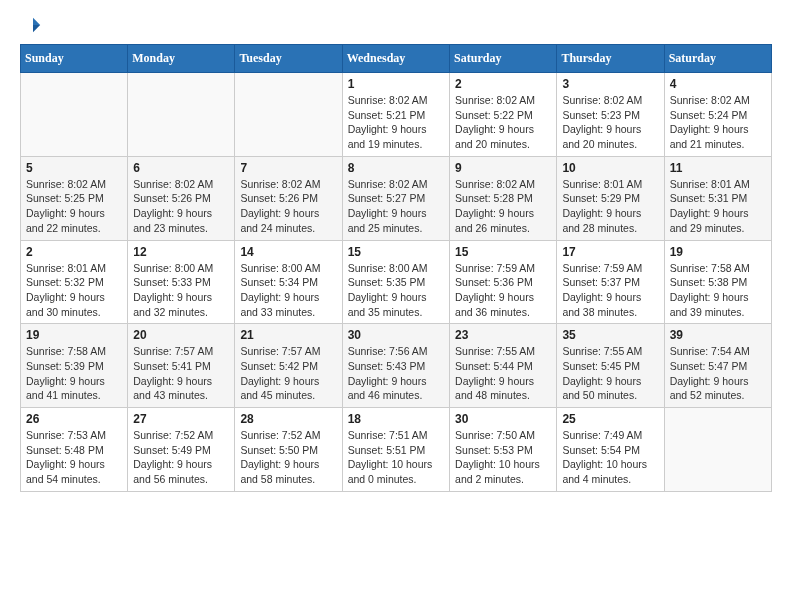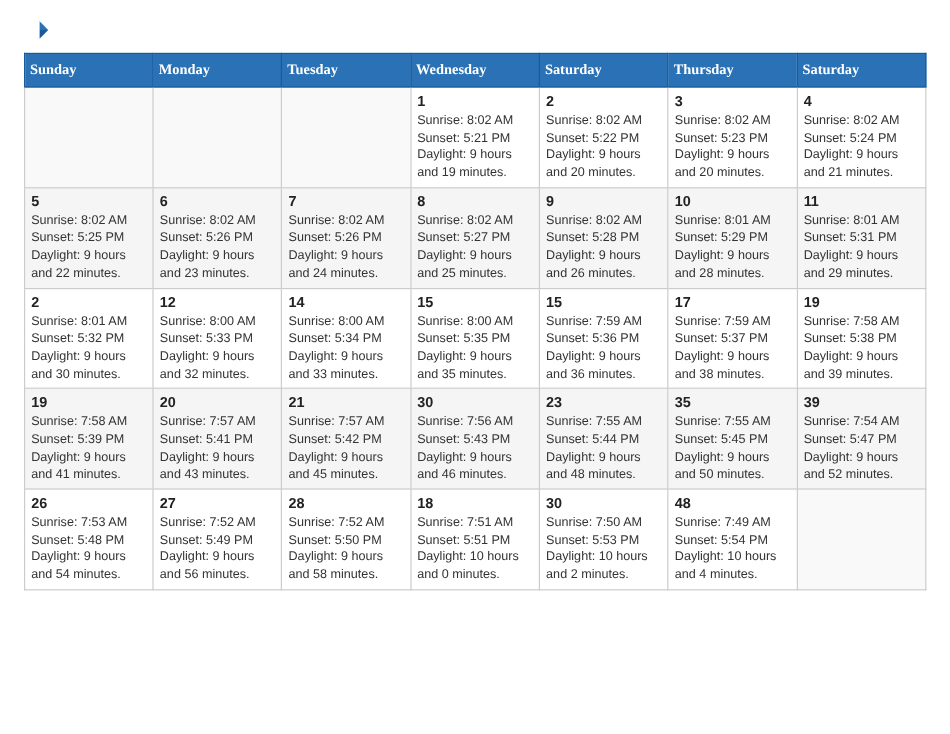--- a/index.html
+++ b/index.html
@@ -264,20 +264,20 @@
           </td>
           <td>
             <span class="day-number">18</span>
             <div class="day-info">Sunrise: 7:51 AM<br>Sunset: 5:51 PM<br>Daylight: 10 hours and 0 minutes.</div>
           </td>
           <td>
             <span class="day-number">30</span>
             <div class="day-info">Sunrise: 7:50 AM<br>Sunset: 5:53 PM<br>Daylight: 10 hours and 2 minutes.</div>
           </td>
           <td>
-            <span class="day-number">48</span>
+            <span class="day-number">25</span>
             <div class="day-info">Sunrise: 7:49 AM<br>Sunset: 5:54 PM<br>Daylight: 10 hours and 4 minutes.</div>
           </td>
           <td class="empty-cell"></td>
         </tr>
       </tbody>
   </table>
 </div>
 
 </body></html>

